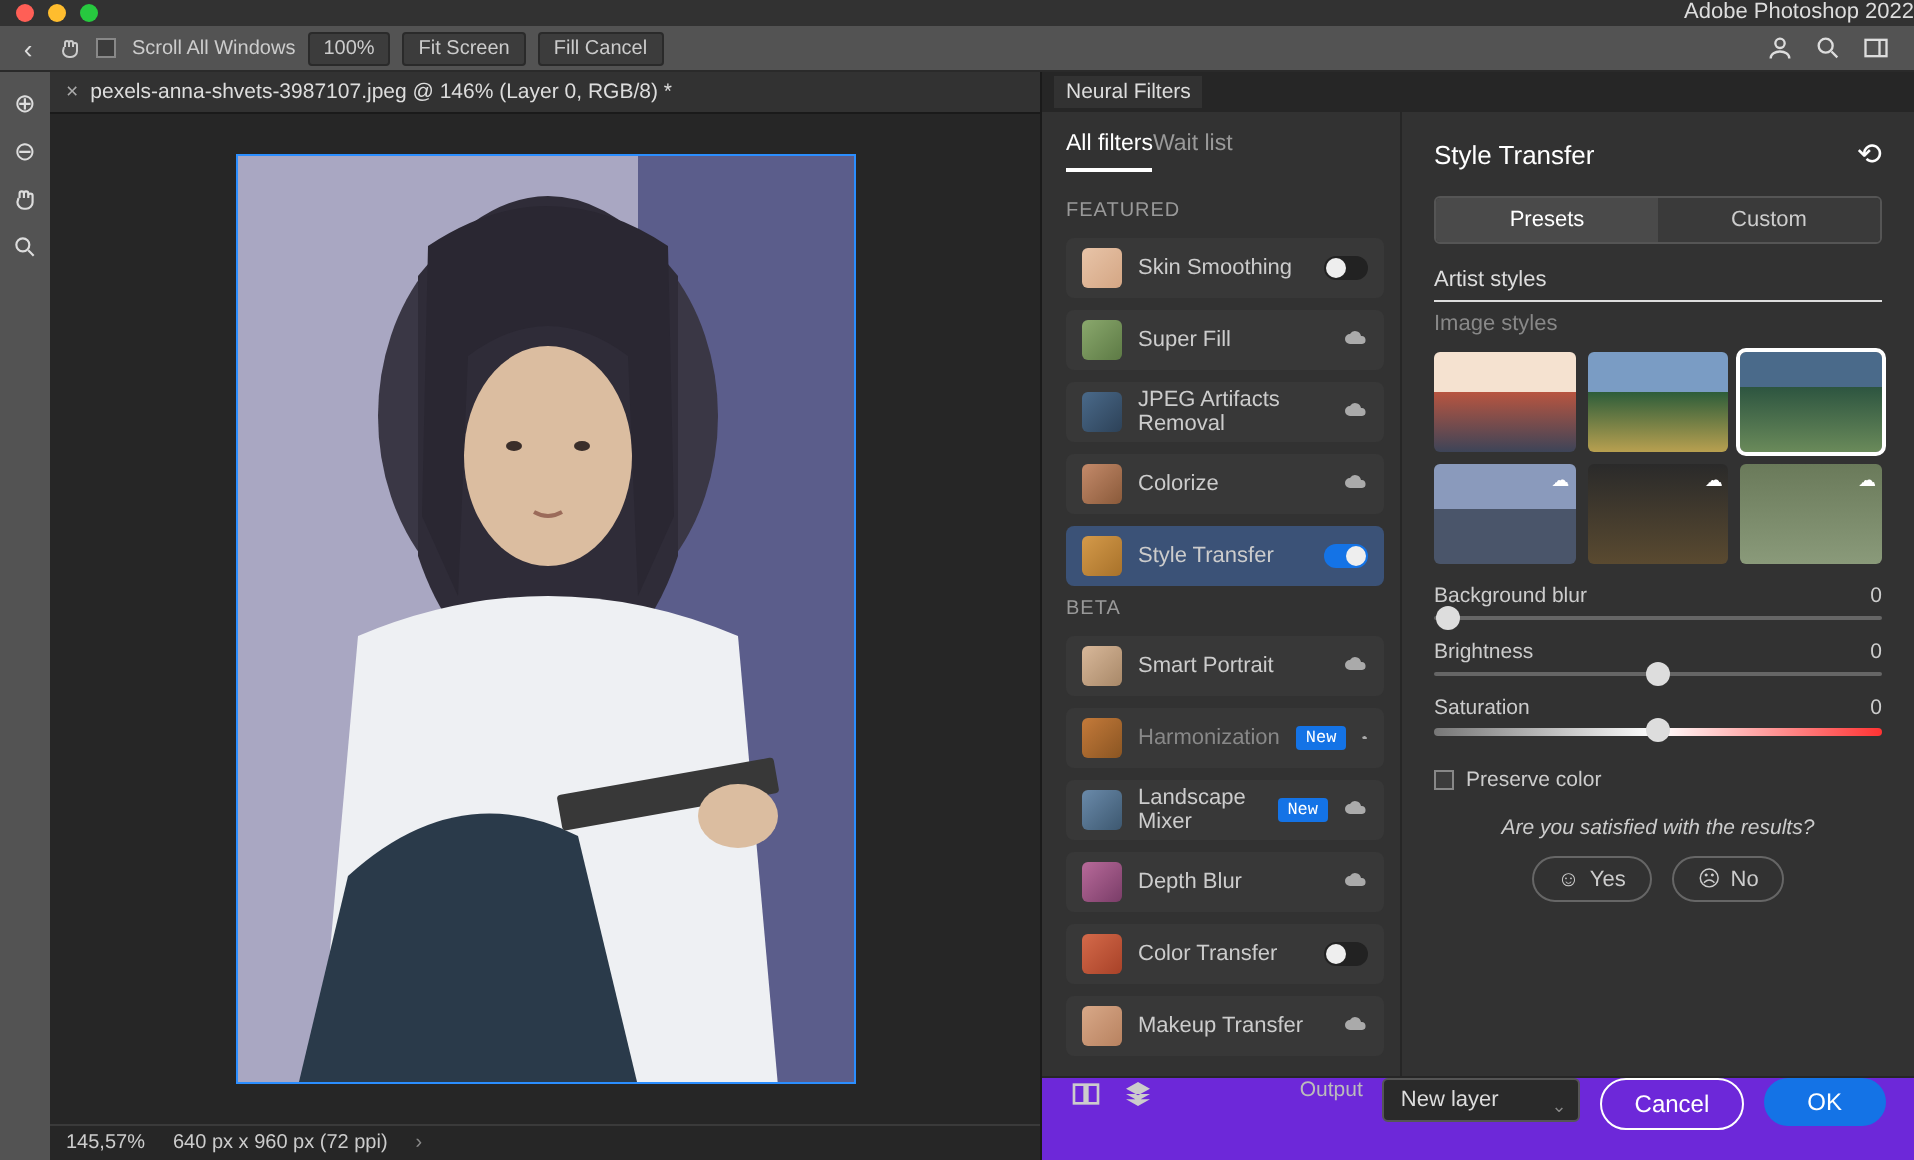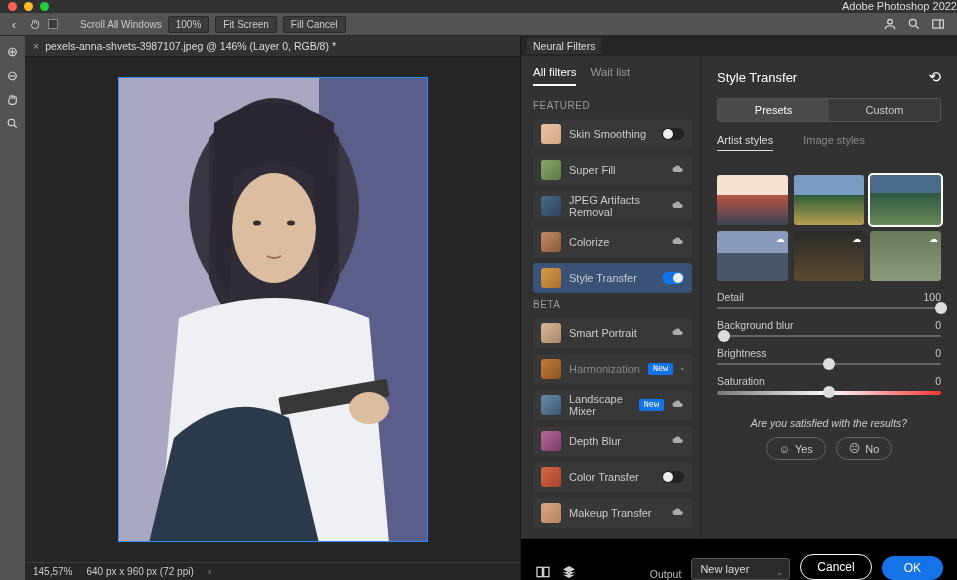--- a/index.html
+++ b/index.html
@@ -5,75 +5,75 @@
 * { box-sizing: border-box; margin: 0; padding: 0; font-family: -apple-system, "Segoe UI", sans-serif; }
 body { width: 957px; height: 580px; background: #323232; color: #ccc; overflow: hidden; font-size: 11px; }
 .window-chrome { height: 13px; background: #323232; display: flex; align-items: center; padding: 0 8px; gap: 7px; }
 .traffic-dot { width: 9px; height: 9px; border-radius: 50%; }
 .red { background:#ff5f56; } .yellow{background:#ffbd2e;} .green{background:#27c93f;}
 .title-bar { position:absolute; top:0; left:0; right:0; text-align:right; font-size:11px; color:#ddd; line-height:13px; pointer-events:none;}
 .top-toolbar { height:23px; background:#535353; display:flex; align-items:center; padding:0 6px; gap:6px; border-bottom:1px solid #2a2a2a;}
 .tb-btn { background:#3c3c3c; border:1px solid #2a2a2a; color:#ccc; font-size:10px; padding:2px 7px; border-radius:2px;}
 .chev { width:16px; text-align:center; font-size:13px; color:#ddd; }
 .hand-ic { width:14px; height:14px; display:flex; align-items:center; justify-content:center;}
-.checkbox-row{display:flex;align-items:center;gap:22px;font-size:10px;color:#ccc;}
+.checkbox-row{display:flex;align-items:center;gap:8px;font-size:10px;color:#ccc;}
 .cb{width:10px;height:10px;border:1px solid #888;background:#3c3c3c;}
 .tb-right{margin-left:auto;display:flex;align-items:center;gap:9px;padding-right:6px;}
 .tb-ic{width:15px;height:15px;display:flex;align-items:center;justify-content:center;color:#ddd;}
 .main-area{display:flex;height:calc(580px - 13px - 23px);}
 .left-tools{width:25px;background:#535353;display:flex;flex-direction:column;align-items:center;padding-top:6px;gap:6px;}
 .tool-ic{width:18px;height:18px;color:#ddd;display:flex;align-items:center;justify-content:center;font-size:13px;}
 .canvas-col{flex:0 0 495px;display:flex;flex-direction:column;background:#262626;}
 .doc-tab{height:21px;background:#323232;display:flex;align-items:center;padding:0 8px;font-size:10.5px;color:#ddd;border-bottom:1px solid #1a1a1a;}
 .doc-tab .x{margin-right:6px;color:#aaa;}
 .canvas-viewport{flex:1;display:flex;align-items:center;justify-content:center;background:#262626;position:relative;}
 .canvas-img{width:310px;height:465px;border:1px solid #2b8eff;position:relative;overflow:hidden;}
 .status-bar{height:18px;background:#262626;display:flex;align-items:center;padding:0 8px;font-size:10px;color:#ccc;gap:14px;border-top:1px solid #3a3a3a;}
 .right-panel{flex:1;background:#323232;display:flex;flex-direction:column;border-left:1px solid #1a1a1a;}
 .panel-tab-row{height:20px;background:#262626;display:flex;align-items:center;padding:0 6px;}
 .panel-tab{font-size:10.5px;color:#ddd;padding:2px 6px;background:#323232;}
 .panel-body{flex:1;display:flex;overflow:hidden;}
 .filter-list{width:180px;background:#323232;padding:10px 8px 0 12px;overflow-y:auto;border-right:1px solid #262626;}
-.list-tabs{display:flex;gap:14px;font-size:11.5px;margin-bottom:14px;}
+.list-tabs{display:flex;font-size:11.5px;margin-bottom:14px;}
 .list-tab{color:#999;padding-bottom:6px;}
 .list-tab.active{color:#fff;border-bottom:2px solid #fff;}
 .section-hdr{font-size:10px;color:#999;letter-spacing:0.5px;margin:6px 0 8px;}
 .filter-row{display:flex;align-items:center;height:30px;background:#383838;border-radius:4px;padding:0 8px;margin-bottom:6px;gap:8px;font-size:11px;}
 .filter-row.active{background:#3b5277;}
 .filter-row.dim{color:#888;}
 .filter-thumb{width:20px;height:20px;border-radius:3px;flex-shrink:0;}
 .filter-label{flex:1;}
 .new-badge{background:#1473e6;color:#fff;font-size:8.5px;padding:1px 5px;border-radius:2px;font-family:Liberation Mono, monospace;}
 .toggle{width:22px;height:12px;background:#222;border-radius:6px;position:relative;}
 .toggle.on{background:#1473e6;}
 .toggle .knob{width:10px;height:10px;background:#eee;border-radius:50%;position:absolute;top:1px;left:1px;}
 .toggle.on .knob{left:11px;}
 .cloud-ic{width:12px;height:12px;color:#aaa;}
 .settings-pane{flex:1;background:#323232;padding:12px 16px 0;display:flex;flex-direction:column;overflow:hidden;}
 .pane-hdr{display:flex;align-items:center;justify-content:space-between;font-size:13px;font-weight:500;color:#fff;margin-bottom:12px;}
 .seg-control{display:flex;border:1px solid #555;border-radius:3px;overflow:hidden;margin-bottom:12px;}
 .seg-btn{flex:1;text-align:center;padding:5px 0;font-size:11px;background:#3a3a3a;}
 .seg-btn.active{background:#4a4a4a;color:#fff;}
-.style-tabs{display:flex;gap:30px;font-size:11px;margin-bottom:24px;}
+.style-tabs{display:flex;gap:5px;font-size:11px;margin-bottom:4px;flex-direction:column;}
 .style-tab{color:#888;padding-bottom:4px;}
 .style-tab.active{color:#ddd;border-bottom:1px solid #ddd;}
 .style-grid{display:grid;grid-template-columns:repeat(3,1fr);gap:6px;margin-bottom:10px;}
 .style-thumb{height:50px;border-radius:3px;position:relative;}
 .style-thumb.selected{outline:2px solid #fff;}
 .style-thumb .cloud{position:absolute;top:3px;right:3px;color:#fff;font-size:9px;}
 .slider-row{margin-bottom:10px;}
 .slider-lbl{display:flex;justify-content:space-between;font-size:10.5px;color:#ccc;margin-bottom:4px;}
 .slider-track{height:2px;background:#666;position:relative;border-radius:1px;}
 .slider-knob{width:12px;height:12px;background:#ddd;border-radius:50%;position:absolute;top:-5px;transform:translateX(-50%);}
 .sat-track{height:4px;background:linear-gradient(to right,#777,#fff,#ff3333);border-radius:2px;}
 .preserve-row{display:flex;align-items:center;gap:6px;font-size:10.5px;color:#ccc;margin-top:6px;}
 .satisfied{text-align:center;font-size:10.5px;color:#ccc;font-style:italic;margin-top:12px;}
 .yn-row{display:flex;justify-content:center;gap:10px;margin-top:8px;}
 .yn-btn{border:1px solid #666;background:#323232;color:#ccc;padding:4px 12px;border-radius:12px;font-size:11px;display:flex;align-items:center;gap:5px;}
-.bottom-bar{height:42px;background:#000000;border-top:1px solid #262626;display:flex;align-items:flex-end;padding:0 14px;gap:10px;}
+.bottom-bar{height:42px;background:#6d28d9;border-top:1px solid #262626;display:flex;align-items:flex-start;padding:0 14px;gap:10px;}
 .bb-ic{width:16px;height:16px;color:#ccc;}
 .output-lbl{font-size:10.5px;color:#bbb;margin-left:auto;}
 .output-select{background:#2a2a2a;border:1px solid #555;color:#ddd;padding:4px 40px 4px 8px;border-radius:3px;font-size:11px;position:relative;}
 .cancel-btn{border:1.5px solid #fff;background:transparent;color:#fff;padding:5px 16px;border-radius:14px;font-size:12px;}
 .ok-btn{background:#1473e6;color:#fff;border:none;padding:5px 22px;border-radius:14px;font-size:12px;font-weight:500;}
 svg{display:block;}
 .corner-chev{position:absolute;bottom:2px;right:6px;color:#888;font-size:9px;}
 </style>
 </head>
 <body>
@@ -289,29 +289,20 @@
           <div class="style-thumb" style="background:linear-gradient(#2a2a2a,#5a4a30);">
               <span class="cloud">☁</span>
             </div>
           <div class="style-thumb" style="background:linear-gradient(#6a7a5a,#8a9a7a);">
               <span class="cloud">☁</span>
             </div>
         </div>
 
         <div class="slider-row">
           <div class="slider-lbl">
-              <span>Detail</span>
-              <span>100</span>
-            </div>
-          <div class="slider-track">
-              <div class="slider-knob" style="left:100%;"></div>
-            </div>
-        </div>
-        <div class="slider-row">
-          <div class="slider-lbl">
               <span>Background blur</span>
               <span>0</span>
             </div>
           <div class="slider-track">
               <div class="slider-knob" style="left:3%;"></div>
             </div>
         </div>
         <div class="slider-row">
           <div class="slider-lbl">
               <span>Brightness</span>
@@ -324,20 +315,24 @@
         <div class="slider-row">
           <div class="slider-lbl">
               <span>Saturation</span>
               <span>0</span>
             </div>
           <div class="slider-track sat-track">
               <div class="slider-knob" style="left:50%;"></div>
             </div>
         </div>
 
+        <div class="preserve-row">
+          <div class="cb"></div>
+          <span>Preserve color</span>
+        </div>
 
         <div class="satisfied">Are you satisfied with the results?</div>
         <div class="yn-row">
           <div class="yn-btn">
               <span>☺</span>
               <span>Yes</span>
             </div>
           <div class="yn-btn">
               <span>☹</span>
               <span>No</span>

